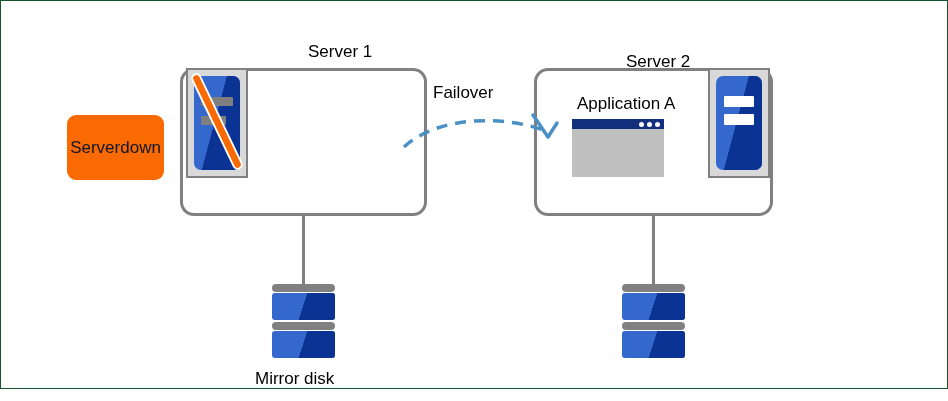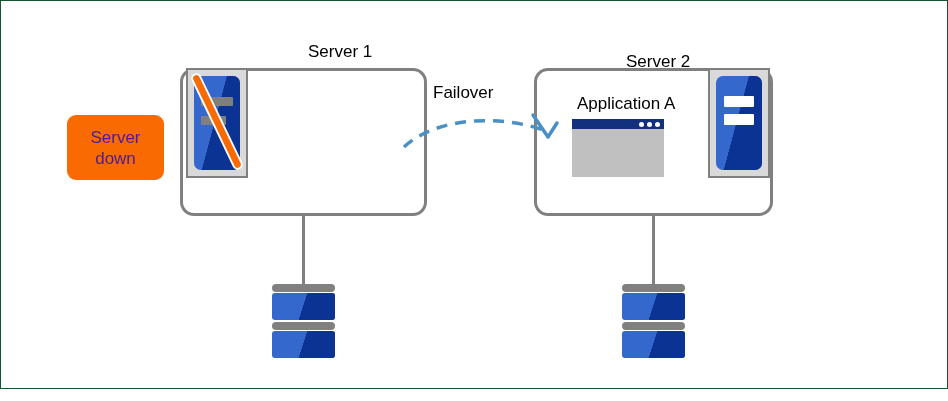--- a/index.html
+++ b/index.html
@@ -35,26 +35,25 @@
     border: 3px solid #808080;
     border-radius: 14px;
     background: #ffffff;
     box-sizing: border-box;
   }
 
   
   .badge {
     background: #f96a02;
     border-radius: 9px;
-    color: #4c1d95;
+    color: #0f172a;
     font-size: 17px;
     line-height: 21px;
     text-align: center;
     display: flex;
-    flex-direction: column;
     align-items: center;
     justify-content: center;
     box-sizing: border-box;
   }
 
   
   .srv-icon {
     background: #d9d9d9;
     border: 2px solid #808080;
     box-sizing: border-box;
@@ -192,20 +191,21 @@
     <div class="platter-bar" style="width:63px;"></div>
     <div class="platter" style="height:27px; margin-top:1px;">
       <div class="shade"></div>
     </div>
     <div class="platter-bar" style="width:63px; margin-top:2px;"></div>
     <div class="platter" style="height:27px; margin-top:1px;">
       <div class="shade"></div>
     </div>
   </div>
 
+  <div class="abs label" style="left:254px; top:368px;">Mirror disk</div>
 
   <div class="abs connector" style="left:651px; top:215px; width:3px; height:70px;"></div>
 
   <div class="abs disk" style="left:621px; top:283px; width:63px; height:78px;">
     <div class="platter-bar" style="width:63px;"></div>
     <div class="platter" style="height:27px; margin-top:1px;">
       <div class="shade"></div>
     </div>
     <div class="platter-bar" style="width:63px; margin-top:2px;"></div>
     <div class="platter" style="height:27px; margin-top:1px;">

